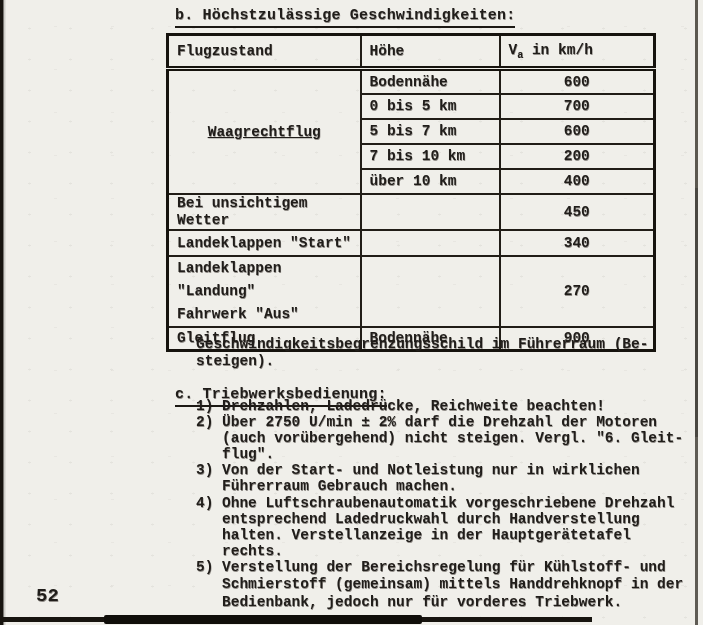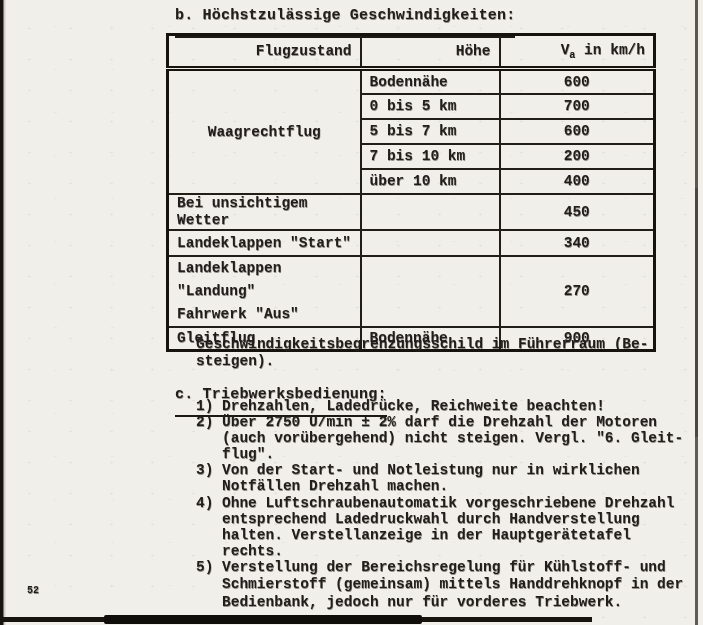--- a/index.html
+++ b/index.html
@@ -18,65 +18,65 @@
   .tw{ text-shadow:0.5px 0.5px 0.4px rgba(30,25,20,0.45); }
   
   .edge-left{position:absolute;left:0;top:0;width:6px;height:625px;
     background:linear-gradient(90deg,#17140f 0 3px,rgba(23,20,15,0.55) 3px 4px,rgba(23,20,15,0.15) 4px 5px,transparent 6px);}
   .edge-right{position:absolute;left:695px;top:0;width:3px;height:625px;
     background:linear-gradient(180deg,#413d34 0 30%,#2c2923 30% 70%,#45413a 70% 100%);opacity:.85;}
   .edge-bottom{position:absolute;left:0;top:617px;width:592px;height:5px;background:#17140f;}
   .edge-bottom-thick{position:absolute;left:104px;top:615px;width:318px;height:9px;background:#100e0a;border-radius:2px;}
   
   .heading{position:absolute;font-size:15px;letter-spacing:.2px;}
-  .heading .u{border-bottom:2px solid #1c1914;padding-bottom:12px;}
+  .heading .u{border-bottom:2px solid #1c1914;padding-bottom:2px;}
   .heading-b{left:175px;top:7px;}
   .heading-c{left:175px;top:378px;margin-top:8px;}
   
   table.speed{
     position:absolute;left:166px;top:33px;
     border-collapse:collapse;table-layout:fixed;
     font-size:14.5px;
   }
   table.speed col.c1{width:193px;}
   table.speed col.c2{width:139px;}
   table.speed col.c3{width:155px;}
   table.speed{border:3px solid #16130e;}
   table.speed th, table.speed td{
     border:2px solid #211d17;
     padding:0 8px;
     font-weight:bold;
     vertical-align:middle;
   }
   table.speed thead th{
     border-bottom:5px double #16130e;
-    text-align:right;height:30px;
+    text-align:left;height:30px;
   }
   tr.r-alt{height:25px;}
   tr.r-wetter{height:32px;}
   tr.r-start{height:26px;}
   tr.r-landung{height:49px;}
   tr.r-gleit{height:24px;}
-  td.flug-label{text-align:center;}
+  td.flug-label{text-align:center;text-decoration:underline;}
   td.va{text-align:center;padding-left:36px;}
   td.hoehe{text-align:left;}
   .pre{white-space:pre-line;}
   td.landung-cell{line-height:23px;}
   td.wetter-cell{line-height:17px;}
   sub.va-sub{font-size:10px;}
   
   .caption{position:absolute;left:196px;top:336px;font-size:14.5px;line-height:16.5px;width:480px;}
   
   .list{position:absolute;left:196px;top:398px;width:495px;font-size:14.5px;line-height:16.1px;}
   .li{display:flex;align-items:flex-start;}
   .li .num{width:26px;flex:0 0 26px;}
   .li .txt{flex:1;}
   .li-5 .txt{line-height:17.5px;}
   
-  .page-num{position:absolute;left:27px;top:585px;font-size:10px;}
+  .page-num{position:absolute;left:36px;top:585px;font-size:19px;}
 </style>
 </head>
 <body>
 
 <div class="edge-left"></div>
 <div class="edge-right"></div>
 <div class="edge-bottom"></div>
 <div class="edge-bottom-thick"></div>
 
 <div class="heading heading-b tw">
@@ -157,21 +157,21 @@
   </div>
   <div class="li">
     <span class="num">2)</span>
     <span class="txt pre">Über 2750 U/min ± 2% darf die Drehzahl der Motoren
 (auch vorübergehend) nicht steigen. Vergl. "6. Gleit-
 flug".</span>
   </div>
   <div class="li">
     <span class="num">3)</span>
     <span class="txt pre">Von der Start- und Notleistung nur in wirklichen
-Notfällen Drehzahl machen.</span>
+Führerraum Gebrauch machen.</span>
   </div>
   <div class="li">
     <span class="num">4)</span>
     <span class="txt pre">Ohne Luftschraubenautomatik vorgeschriebene Drehzahl
 entsprechend Ladedruckwahl durch Handverstellung
 halten. Verstellanzeige in der Hauptgerätetafel rechts.</span>
   </div>
   <div class="li li-5">
     <span class="num">5)</span>
     <span class="txt pre">Verstellung der Bereichsregelung für Kühlstoff- und

